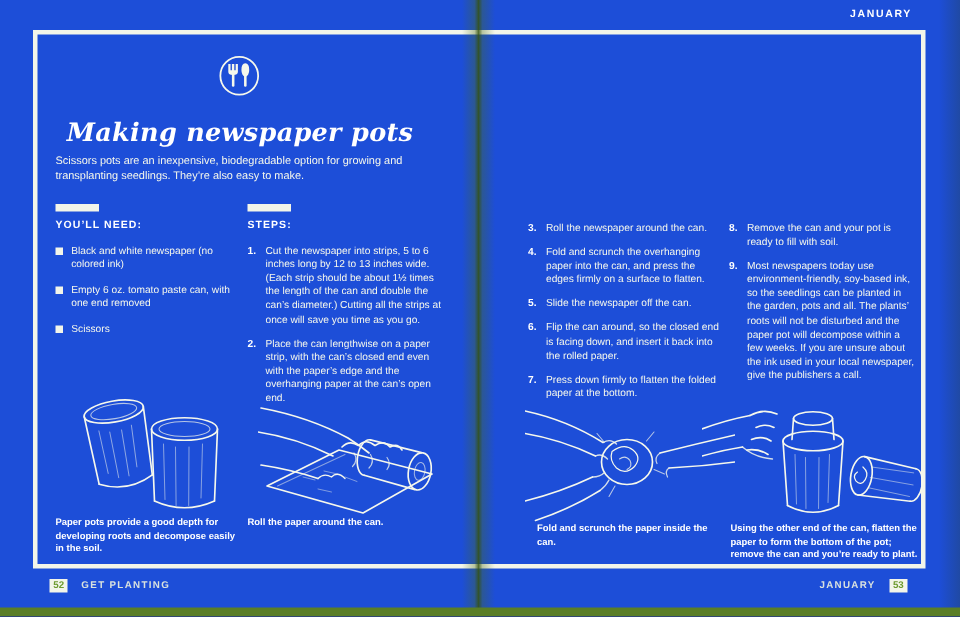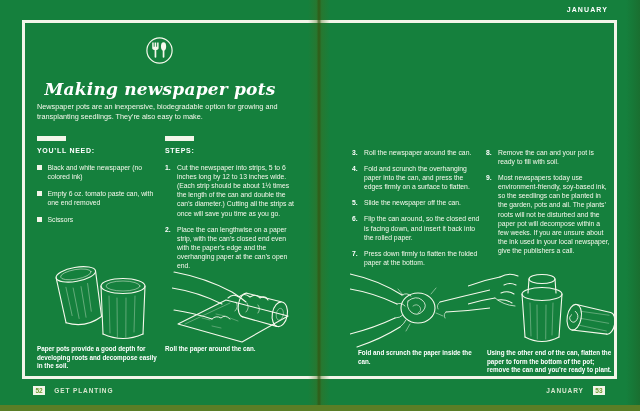--- a/index.html
+++ b/index.html
@@ -1,18 +1,18 @@
 <!DOCTYPE html>
 <html><head>
 <meta charset="utf-8">
 <style>
   html,body{margin:0;padding:0;background:#3a3a3a;}
   .spread{
     position:relative;width:640px;height:411px;overflow:hidden;
-    background:#15803d;
+    background:#1d4ed8;
     font-family:"Liberation Sans","DejaVu Sans",sans-serif;
     color:#ffffff;
   }
   .frame{
     position:absolute;left:22px;top:20px;width:589px;height:353px;
     border:3px solid #f3f5e9;
   }
   .spine{
     position:absolute;left:308px;top:0;width:22px;height:411px;z-index:6;
     background:linear-gradient(90deg,
@@ -95,21 +95,21 @@
         <rect x="10.6" y="13.6" width="1.7" height="9.2" rx="0.8"></rect>
         <path d="M8.2 7.6 h1.5 v4.2 h0.9 V7.6 h1.6 v4.2 h0.9 V7.6 h1.5 v5.4 q0 2 -3.2 2 q-3.2 0 -3.2 -2 Z"></path>
         <rect x="18.7" y="15.2" width="1.7" height="7.6" rx="0.8"></rect>
         <path d="M19.55 7.2 q2.6 0 2.6 4.4 q0 3.6 -2.6 4.6 q-2.6 -1 -2.6 -4.6 q0 -4.4 2.6 -4.4 Z"></path>
       </g>
     </svg>
   </div>
 
   <div class="page-title">Making newspaper pots</div>
 
-  <div class="intro">Newspaper pots are an inexpensive, biodegradable option for growing and transplanting seedlings. They’re also easy to make.</div>
+  <div class="intro">Scissors pots are an inexpensive, biodegradable option for growing and transplanting seedlings. They’re also easy to make.</div>
 
   <div class="col col-a">
     <div class="kicker-bar"></div>
     <div class="col-heading">YOU’LL NEED:</div>
     <div class="need-item">
       <span class="bullet"></span>
       <span>Black and white newspaper (no colored ink)</span>
     </div>
     <div class="need-item">
       <span class="bullet"></span>

